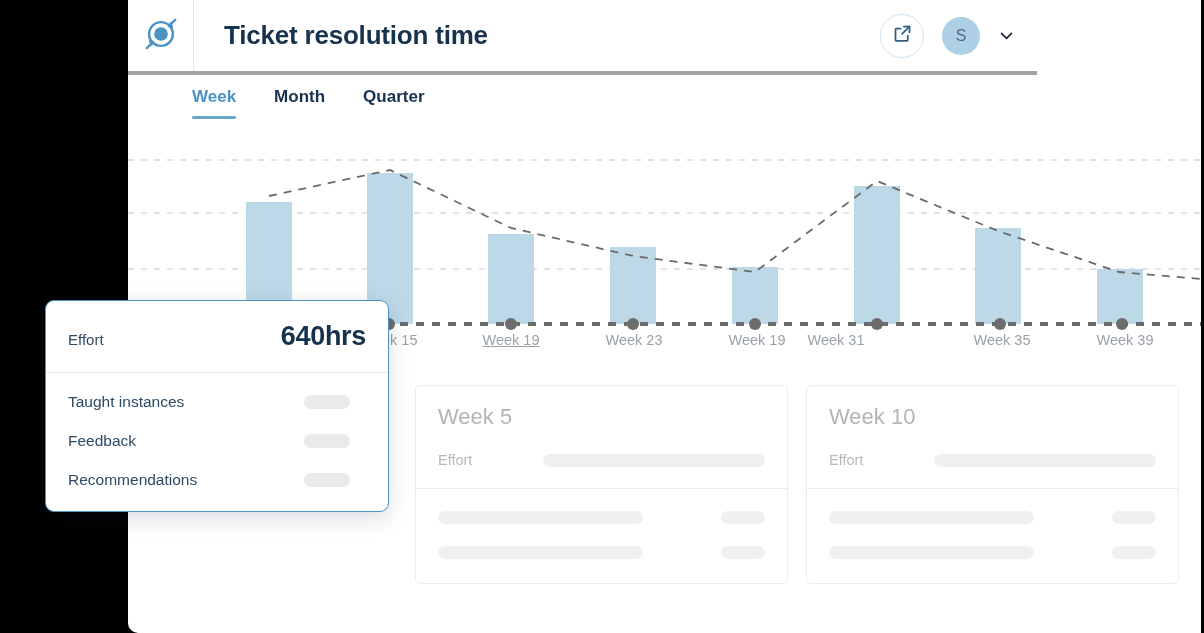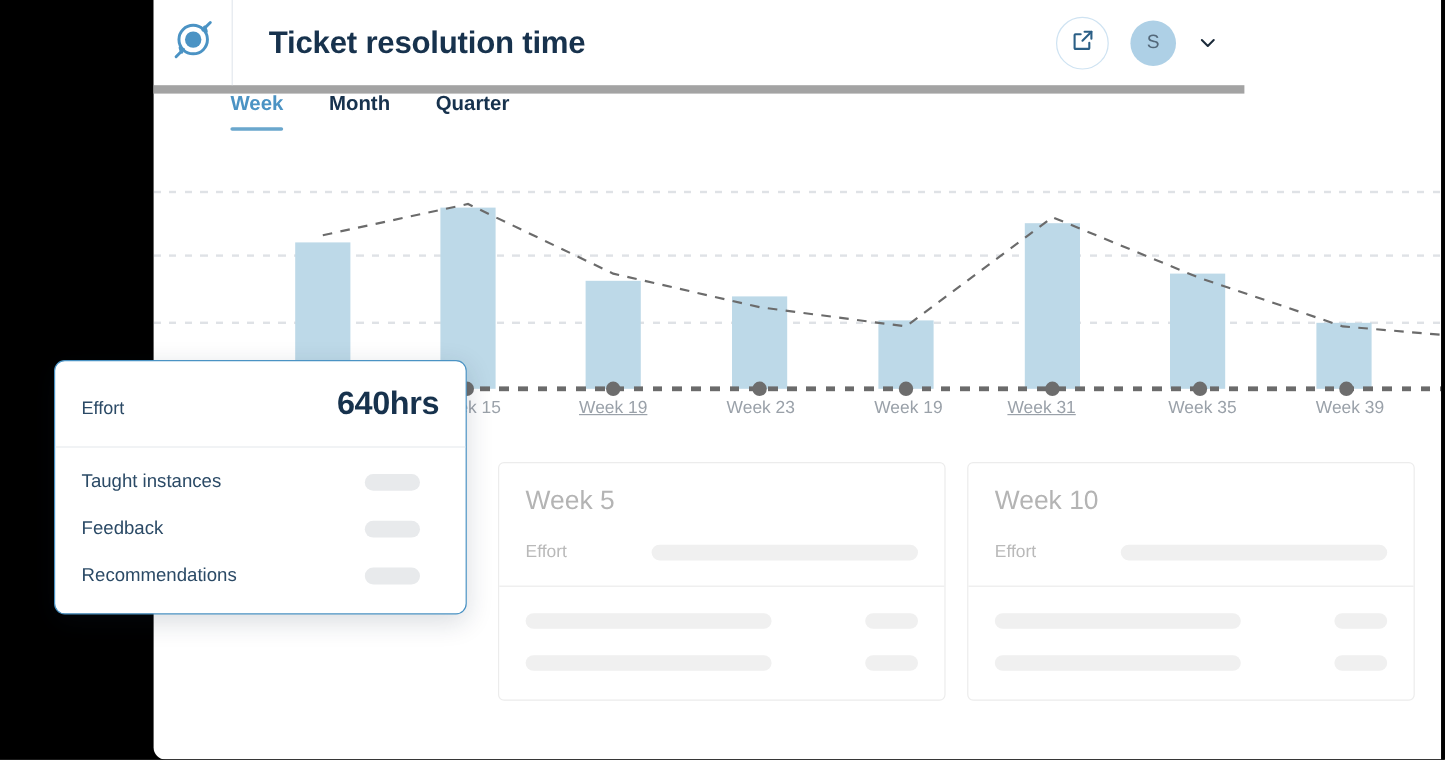--- a/index.html
+++ b/index.html
@@ -35,21 +35,21 @@
     overflow: hidden;
   }
 
   
   #header {
     position: absolute;
     left: 0; top: 0;
     width: 909px;
     height: 71px;
     background: #ffffff;
-    border-bottom: 7px solid #a3a3a3;
+    border-bottom: 4px solid #a3a3a3;
     display: flex;
     align-items: center;
   }
   .logo-cell {
     width: 66px;
     height: 71px;
     display: flex;
     align-items: center;
     justify-content: center;
     border-right: 1px solid #e3e8ee;
@@ -111,21 +111,21 @@
     display: flex;
     align-items: flex-start;
     padding-left: 64px;
     box-sizing: border-box;
   }
   .tab {
     position: relative;
     font-size: 17px;
     font-weight: bold;
     color: #17324d;
-    padding: 6px 0 12px 0;
+    padding: 16px 0 12px 0;
     margin-right: 38px;
     cursor: pointer;
     white-space: nowrap;
   }
   .tab.active { color: #4b93c4; }
   .tab.active::after {
     content: "";
     position: absolute;
     left: 0; right: 0;
     bottom: 0;
@@ -380,21 +380,21 @@
       <div class="pt-dot" style="left:499px; top:189px;"></div>
       <div class="pt-dot" style="left:621px; top:189px;"></div>
       <div class="pt-dot" style="left:743px; top:189px;"></div>
       <div class="pt-dot" style="left:866px; top:189px;"></div>
       <div class="pt-dot" style="left:988px; top:189px;"></div>
 
       <div class="x-label" style="left:261px; top:203px;">Week 15</div>
       <div class="x-label" style="left:383px; top:203px;text-decoration:underline;">Week 19</div>
       <div class="x-label" style="left:506px; top:203px;">Week 23</div>
       <div class="x-label" style="left:629px; top:203px;">Week 19</div>
-      <div class="x-label" style="left:740px; top:203px;text-decoration:underline;">Week 31</div>
+      <div class="x-label" style="left:708px; top:203px;">Week 31</div>
       <div class="x-label" style="left:874px; top:203px;">Week 35</div>
       <div class="x-label" style="left:997px; top:203px;">Week 39</div>
     </div>
 
     <div id="cards">
 
       <div class="ghost-card">
         <div class="ghost-head">
           <div class="ghost-title">Week 5</div>
           <div class="ghost-row">

